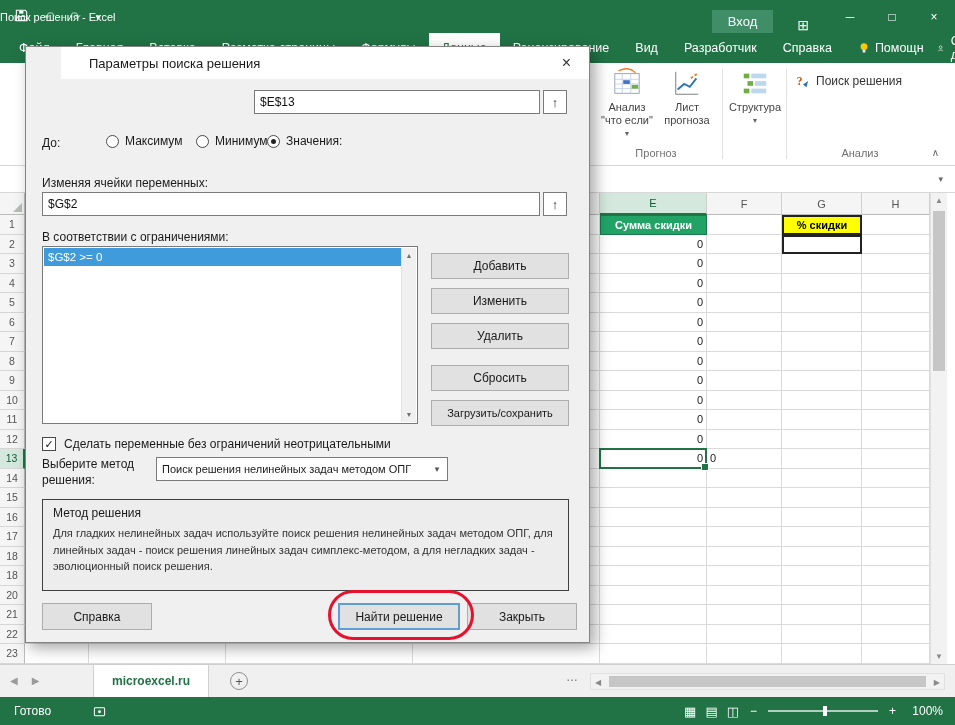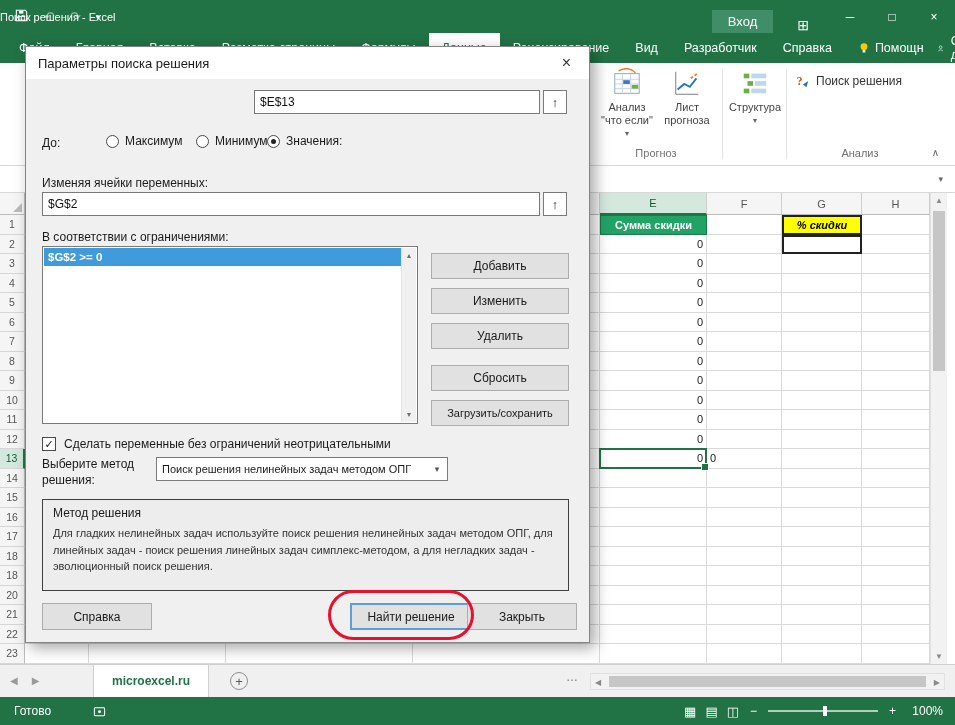--- a/index.html
+++ b/index.html
@@ -43,21 +43,21 @@
   .corner{position:absolute;left:0;top:0;width:25px;height:22px;background:#f5f5f5;border-right:1px solid #bcbcbc;border-bottom:1px solid #bcbcbc;}
   .corner::after{content:"";position:absolute;right:2px;bottom:2px;border-left:9px solid transparent;border-bottom:9px solid #b9bdba;}
   .colh{position:absolute;top:0;height:22px;background:#f5f5f5;border-right:1px solid #cfcfcf;border-bottom:1px solid #bcbcbc;font-size:11px;color:#555;display:flex;align-items:center;justify-content:center;cursor:pointer;}
   .colh.sel{background:#d5e8dd;color:#0e5c33;border-bottom:2px solid #217346;}
   .rowh{position:absolute;left:0;width:25px;background:#f5f5f5;border-right:1px solid #bcbcbc;border-bottom:1px solid #d6d6d6;font-size:10.5px;color:#555;display:flex;align-items:center;justify-content:center;cursor:pointer;}
   .rowh.sel{background:#d5e8dd;color:#0e5c33;border-right:2px solid #217346;}
   .cell{position:absolute;border-right:1px solid #dadada;border-bottom:1px solid #dadada;font-size:11px;display:flex;align-items:center;background:#fff;cursor:cell;}
   .cell.num{justify-content:flex-end;padding-right:3px;}
   .cell.numl{justify-content:flex-start;padding-left:3px;}
   .cell.green{background:#21a366;color:#fff;font-weight:bold;justify-content:center;border:1px solid #18794c;}
-  .cell.yellow{background:#ffff00;color:#000;font-weight:bold;justify-content:center;border:2px solid #222;font-style:italic;}
+  .cell.yellow{background:#ffff00;color:#000;font-weight:bold;justify-content:center;border:2px solid #222;}
   .cell.boxed{border:2px solid #222;}
   .selbox{position:absolute;border:2px solid #217346;pointer-events:none;}
   .selbox::after{content:"";position:absolute;right:-4px;bottom:-4px;width:6px;height:6px;background:#217346;border:1px solid #fff;}
 
   
   .vscroll{position:absolute;left:930px;top:193px;width:17px;height:471px;background:#f2f2f2;border-left:1px solid #e1e1e1;font-size:8px;color:#8a8a8a;z-index:1;}
   .vs-up{position:absolute;top:3px;left:0;right:0;text-align:center;cursor:pointer;}
   .vs-dn{position:absolute;bottom:3px;left:0;right:0;text-align:center;cursor:pointer;}
   .vs-thumb{position:absolute;left:2px;right:2px;top:18px;height:160px;background:#c6c6c6;cursor:grab;}
 
@@ -79,38 +79,38 @@
   .sb-macro{margin-left:42px;display:flex;cursor:pointer;}
   .sb-right{margin-left:auto;display:flex;align-items:center;gap:11px;padding-right:12px;}
   .sb-view{display:flex;gap:9px;font-size:13px;}
   .sb-view span{cursor:pointer;}
   .zoomtrack{width:110px;height:2px;background:rgba(255,255,255,.65);position:relative;cursor:pointer;}
   .zoomhandle{position:absolute;left:50%;top:-4px;width:4px;height:10px;background:#fff;}
   .sb-zoom{min-width:36px;text-align:right;cursor:pointer;}
 
   
   .dialog{position:absolute;left:25px;top:46px;width:565px;height:597px;background:#f0f0f0;border:1px solid #848484;box-shadow:5px 5px 14px rgba(0,0,0,.35);font-size:12px;z-index:10;}
-  .dlg-title{height:32px;background:#fff;display:flex;align-items:center;padding-left:12px;font-size:13px;position:relative;}
+  .dlg-title{height:32px;background:#fff;display:flex;align-items:center;padding-left:28px;font-size:13px;position:relative;margin-left:35px;}
   .dlg-close{position:absolute;right:0;top:0;width:45px;height:31px;display:flex;align-items:center;justify-content:center;font-size:16px;color:#333;cursor:pointer;}
   .dlg-body{position:absolute;left:0;top:32px;right:0;bottom:0;}
   .lbl{position:absolute;font-size:12px;color:#1a1a1a;white-space:nowrap;}
   .txt{position:absolute;height:24px;border:1px solid #7a7a7a;background:#fff;font:12px "Liberation Sans",sans-serif;padding:0 5px;color:#111;outline:none;}
   .picker{position:absolute;width:24px;height:24px;border:1px solid #7a7a7a;background:#fff;display:flex;align-items:center;justify-content:center;font-size:13px;font-weight:bold;color:#222;cursor:pointer;}
   .radio{position:absolute;display:flex;align-items:center;gap:6px;cursor:pointer;white-space:nowrap;}
   .rdot{width:13px;height:13px;border:1px solid #4a4a4a;border-radius:50%;background:#fff;position:relative;flex:0 0 13px;}
   .radio.sel .rdot::after{content:"";position:absolute;left:3px;top:3px;width:5px;height:5px;border-radius:50%;background:#222;}
   .listbox{position:absolute;background:#fff;border:1px solid #7a7a7a;}
   .lb-items{position:absolute;top:1px;left:1px;right:16px;bottom:1px;overflow:hidden;}
   .lb-item{height:18px;line-height:18px;padding-left:4px;font-size:11.5px;cursor:pointer;}
   .lb-item.sel{background:#3f9bdc;color:#fff;}
   .lb-scroll{position:absolute;top:1px;bottom:1px;right:1px;width:15px;background:#f0f0f0;border-left:1px solid #e3e3e3;font-size:7px;color:#707070;}
   .lb-up{position:absolute;top:4px;left:0;right:0;text-align:center;cursor:pointer;}
   .lb-dn{position:absolute;bottom:4px;left:0;right:0;text-align:center;cursor:pointer;}
   .btn{position:absolute;height:26px;background:#e1e1e1;border:1px solid #adadad;font:12px "Liberation Sans",sans-serif;color:#1a1a1a;cursor:pointer;}
-  .solvebtn{border:2px solid #5e9ed6;margin-left:12px;}
+  .solvebtn{border:2px solid #5e9ed6;}
   .checkbox{position:absolute;display:flex;align-items:center;gap:8px;cursor:pointer;white-space:nowrap;}
   .cb{width:14px;height:14px;border:1px solid #4a4a4a;background:#fff;display:flex;align-items:center;justify-content:center;font-size:11px;color:#111;line-height:1;flex:0 0 14px;}
   .combo{position:absolute;background:#fff;border:1px solid #7a7a7a;display:flex;align-items:center;cursor:pointer;}
   .combo-text{flex:1;padding-left:5px;font-size:11px;white-space:nowrap;overflow:hidden;}
   .combo-arrow{width:20px;text-align:center;color:#555;font-size:9px;}
   .groupbox{position:absolute;border:1px solid #404040;background:#ededed;}
   .gb-title{position:absolute;left:10px;top:6px;font-size:12px;color:#1a1a1a;}
   .gb-desc{position:absolute;left:10px;right:10px;top:25px;font-size:11px;color:#333;line-height:1.5;}
 
   
@@ -513,21 +513,21 @@
       <span>Значения:</span>
     </div>
 
     <span class="lbl" style="left:16px;top:97px;">Изменяя ячейки переменных:</span>
     <input class="txt" style="left: 16px; top: 113px; width: 498px;" value="$G$2">
     <button class="picker" style="left:517px;top:113px;">
         <span>↑</span>
       </button>
 
     <span class="lbl" style="left:16px;top:151px;">В соответствии с ограничениями:</span>
-    <div class="listbox" style="left:16px;top:167px;width:376px;height:178px;font-weight:bold;">
+    <div class="listbox" style="left:16px;top:167px;width:376px;height:178px;">
       <div class="lb-items">
           <div class="lb-item sel">$G$2 &gt;= 0</div>
         </div>
       <div class="lb-scroll">
         <span class="lb-up">▲</span>
         <span class="lb-dn">▼</span>
       </div>
     </div>
     <button class="btn" style="left:405px;top:209px;width:138px;">Изменить</button>
     <button class="btn" style="left:405px;top:174px;width:138px;">Добавить</button>

